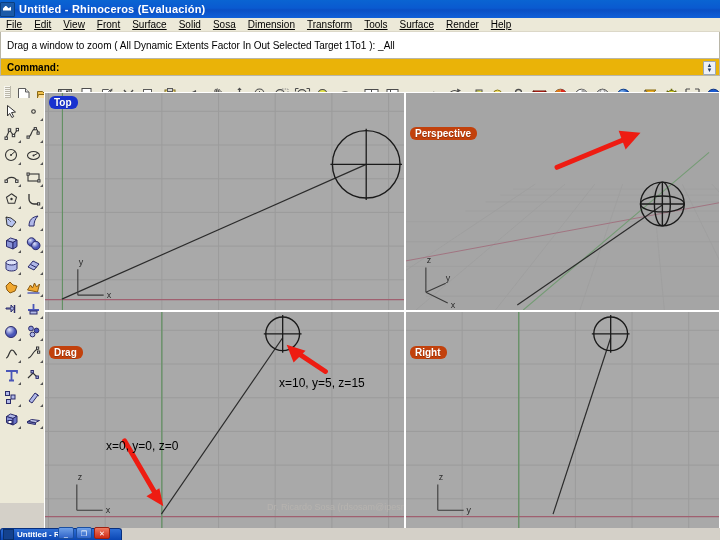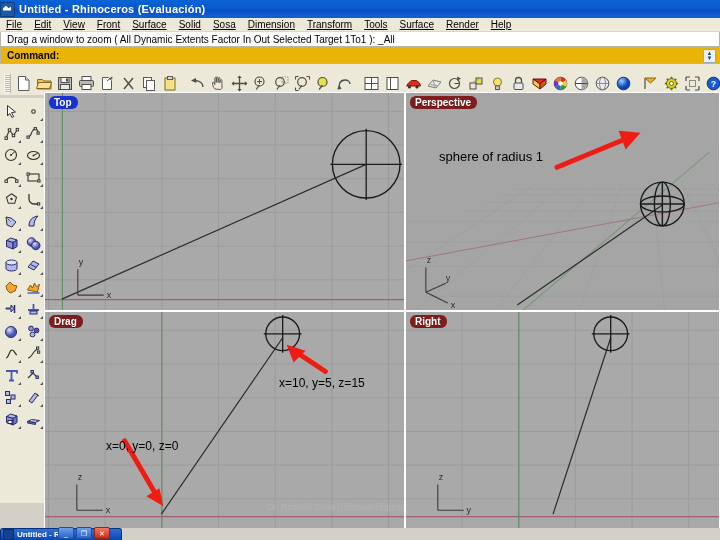--- a/index.html
+++ b/index.html
@@ -37,21 +37,21 @@
     height:14px;background:#ece9d8;
     display:flex;align-items:center;
     font-size:10px;color:#000;
     border-bottom:1px solid #dcd8c8;
     box-sizing:border-box;text-decoration:underline;
   }
   .menubar .mi{padding:0 6px;white-space:nowrap;cursor:default;line-height:13px;}
 
   
   .promptline{
-    height:15px;background:#fff;border:1px solid #b9b6a8;border-top:none;
+    height:27px;background:#fff;border:1px solid #b9b6a8;border-top:none;
     font-size:10px;color:#000;display:flex;align-items:center;
     padding-left:6px;box-sizing:border-box;white-space:nowrap;overflow:hidden;
   }
   .cmdline{
     height:17px;background:#eab308;border:1px solid #b9b6a8;border-top:none;
     font-size:10px;font-weight:bold;color:#000;display:flex;align-items:center;
     padding-left:6px;box-sizing:border-box;position:relative;
   }
   .cmdspin{
     position:absolute;right:3px;top:2px;width:11px;height:12px;
@@ -106,21 +106,21 @@
 
   .vp-inner{position:absolute;inset:0;background:#a8a8a8;}
 
   .vplabel{
     position:absolute;left:4px;top:3px;z-index:6;
     font-size:10px;font-weight:bold;color:#fff;
     padding:1px 6px 1px 5px;border-radius:6px;line-height:11px;
     text-shadow:0 1px 0 rgba(0,0,0,.25);
   }
   .vplabel.active{background:#1832d0;}
-  .vplabel.inactive{background:#7f1d1d;}
+  .vplabel.inactive{background:#c2410c;margin-top:31px;}
 
   .vpsvg{position:absolute;inset:0;width:100%;height:100%;}
 
   .annot{
     position:absolute;z-index:8;color:#000;
     font-family:"Liberation Sans", sans-serif;
     white-space:nowrap;
   }
   .annot-sphere{font-size:13px;}
   .annot-coord{font-size:12px;}
@@ -736,21 +736,20 @@
           <text x="21" y="172" font-size="9" fill="#2b2b2b" font-family="Liberation Sans, sans-serif">z</text>
           <text x="40" y="190" font-size="9" fill="#2b2b2b" font-family="Liberation Sans, sans-serif">y</text>
           <text x="45" y="217" font-size="9" fill="#2b2b2b" font-family="Liberation Sans, sans-serif">x</text>
           <g>
             <path d="M152 75 L222 46" stroke="#ee1c12" stroke-width="5" stroke-linecap="round"></path>
             <path d="M236 40 L214 38 L221 57 Z" fill="#ee1c12"></path>
           </g>
         </svg>
       </div>
       <div class="vplabel inactive">Perspective</div>
-      <div class="annot annot-sphere" style="left:33px;top:56px;">sphere  of radius 1</div>
     </div>
 
     <div class="vp vp-bl">
       <div class="vp-inner">
         <svg class="vpsvg" viewBox="0 0 361 219" preserveAspectRatio="none">
           <rect width="361" height="219" fill="#a9a9a9"></rect>
           <g stroke="#9b9b9b" stroke-width="1">
             <path d="M60.5 0V219M117.5 0V219M174.5 0V219M231.5 0V219M288.5 0V219M345.5 0V219M3.5 0V219"></path>
             <path d="M0 18.5H361M0 52.5H361M0 86.5H361M0 120.5H361M0 154.5H361M0 188.5H361"></path>
           </g>

